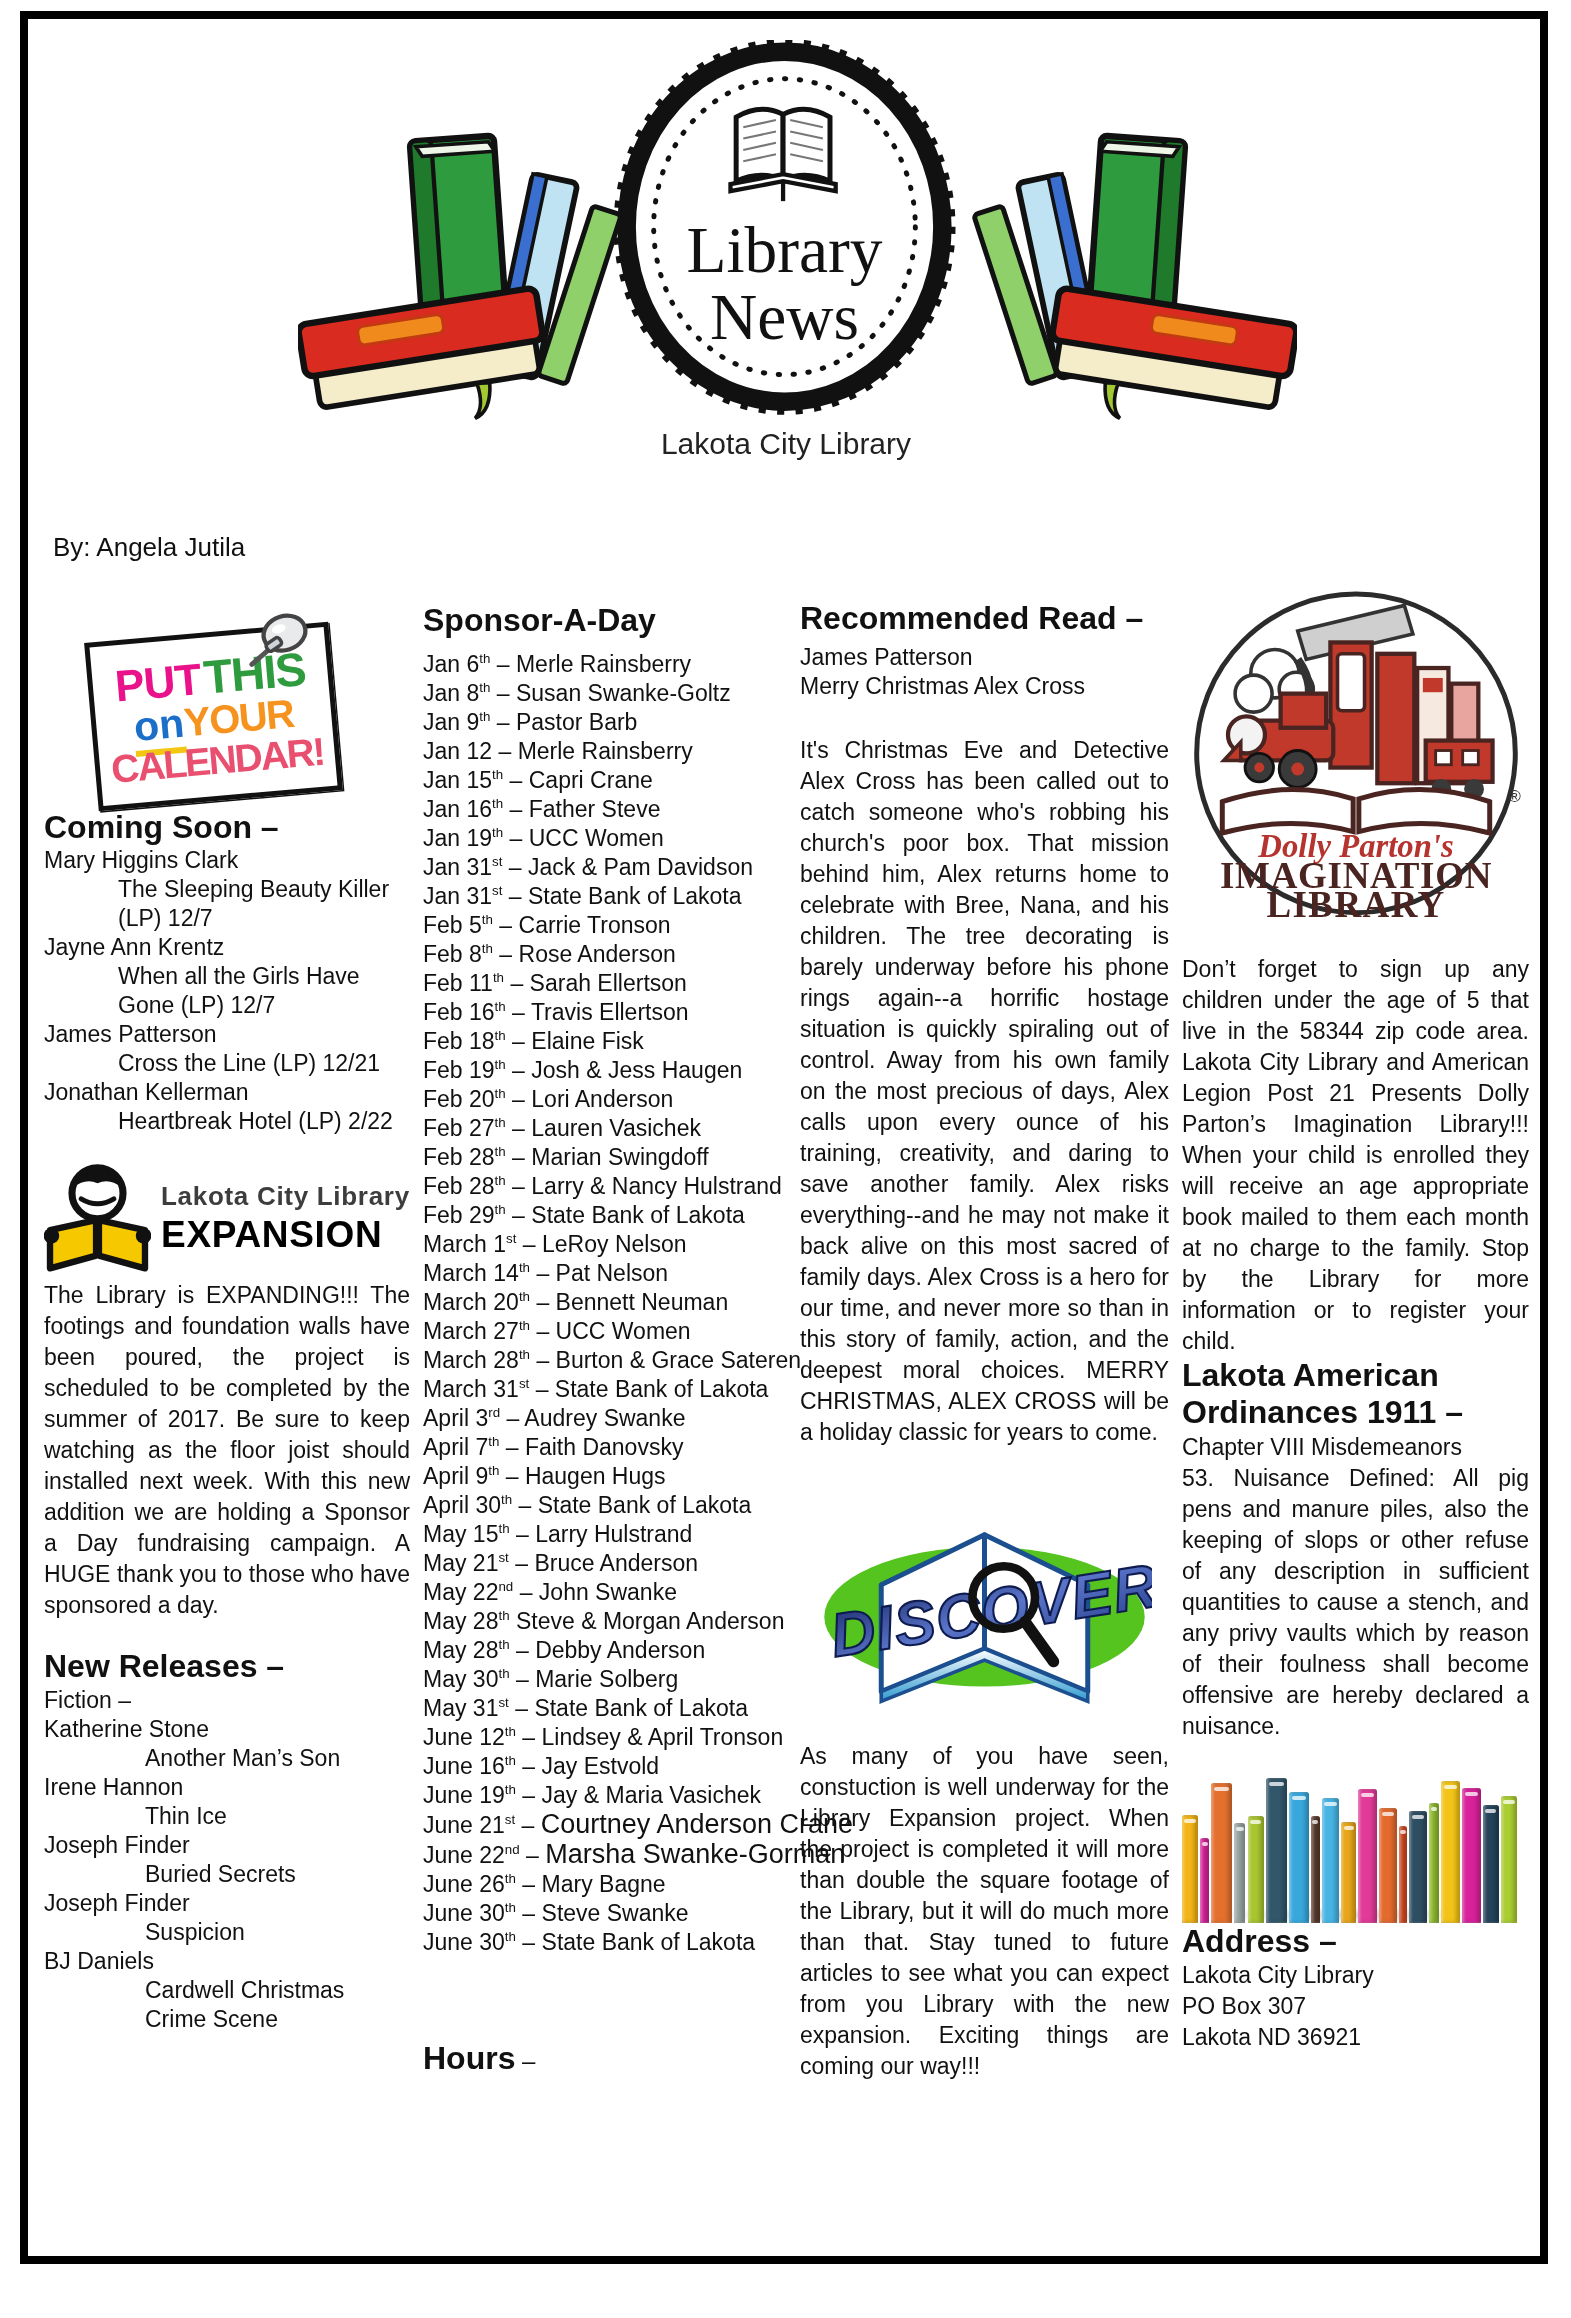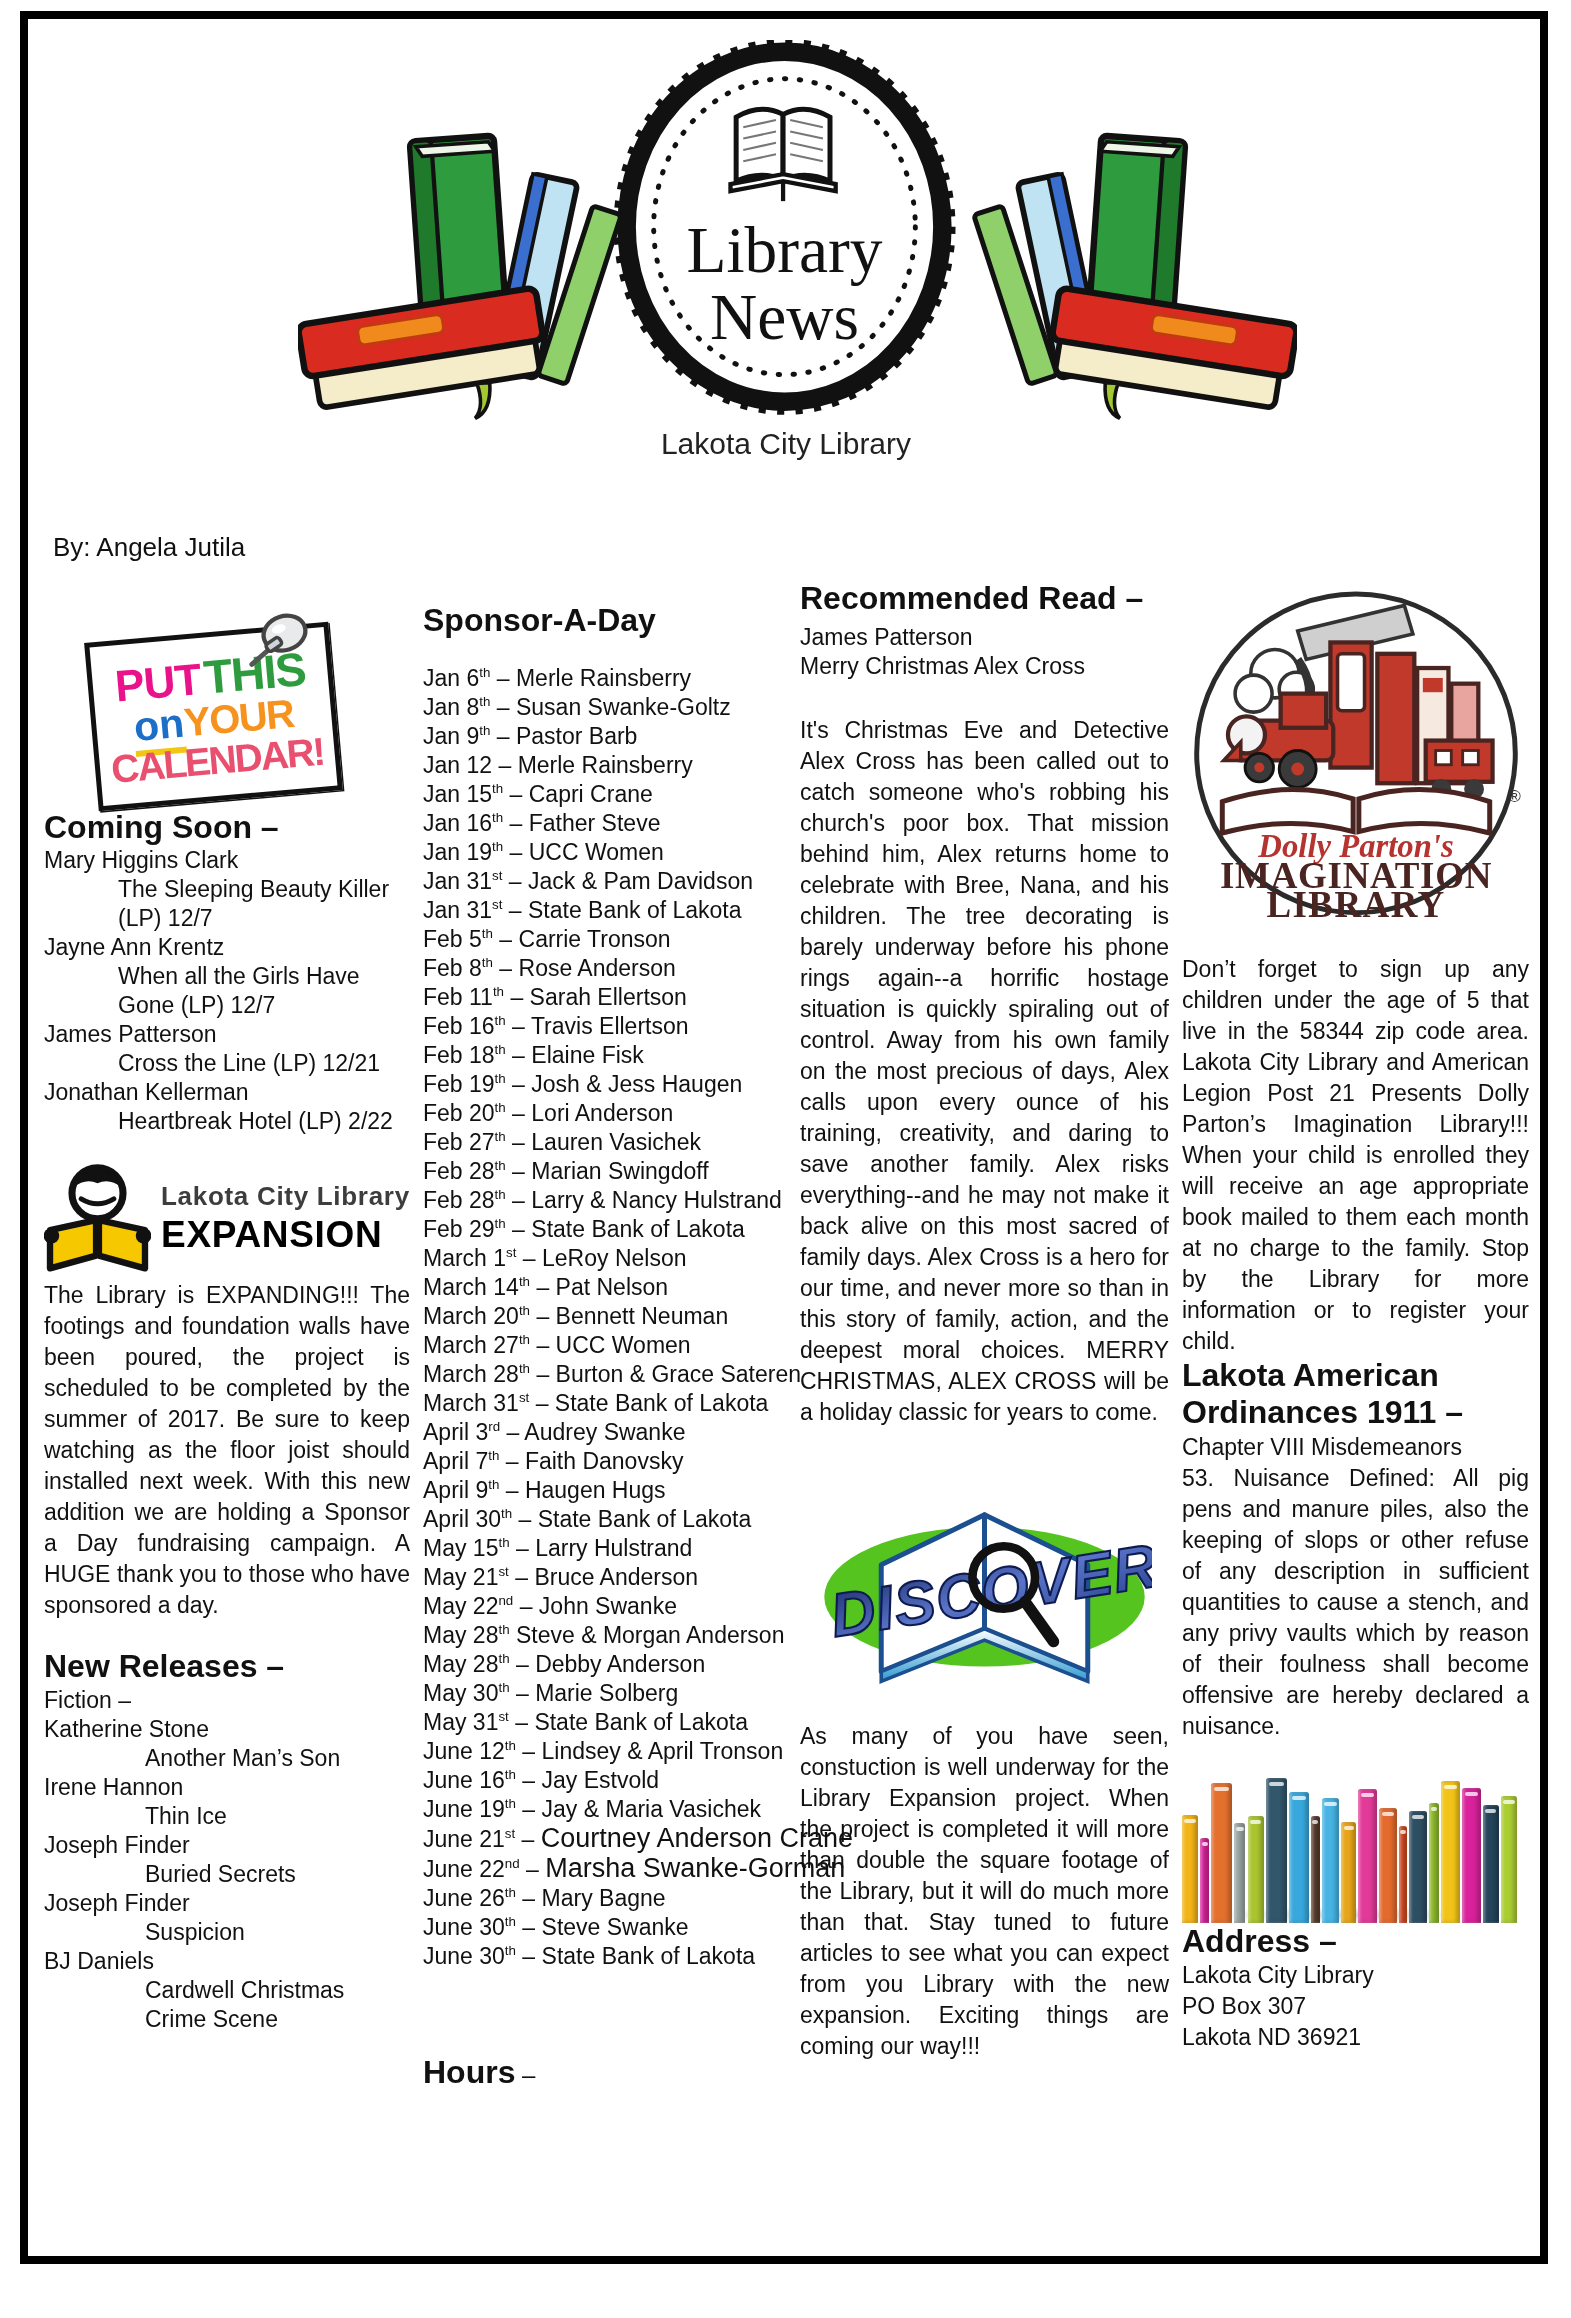--- a/index.html
+++ b/index.html
@@ -9,21 +9,21 @@
   .seal{position:absolute;left:611px;top:40px;width:347px;height:382px;}
   .bookstack{position:absolute;top:112px;width:335px;height:322px;}
   .bookstack.left{left:298px;}
   .bookstack.right{left:962px;transform:scaleX(-1);}
   .subtitle{position:absolute;left:0;top:427px;width:1572px;text-align:center;font-size:30px;color:#222;}
   .byline{position:absolute;left:53px;top:532px;font-size:26px;}
   
   .col{position:absolute;}
   #col1{left:44px;top:609px;width:366px;}
   #col2{left:423px;top:602px;width:373px;}
-  #col3{left:800px;top:580px;width:369px;}
+  #col3{left:800px;top:600px;width:369px;}
   #col4{left:1182px;top:588px;width:347px;}
   h2.head{font-size:32px;font-weight:bold;margin:0;line-height:1.18;}
   .bodytxt{font-size:23px;line-height:31px;text-align:justify;}
   .listln{font-size:23px;line-height:29px;white-space:nowrap;}
   sup{font-size:0.58em;line-height:0;}
   
   .calwrap{position:relative;width:256px;height:191px;margin:4.3px 0 4.3px 40px;}
   .calcard{position:absolute;left:7.1px;top:18.5px;width:235px;height:159px;background:#fff;border:5.7px solid #111;transform:rotate(-5deg);box-shadow:1.4px 1.4px 0 #111;display:flex;flex-direction:column;justify-content:center;align-items:center;font-weight:bold;line-height:1.0;}
   .calrow{white-space:nowrap;}
   .cal-put{font-size:44px;color:#e9128b;letter-spacing:-0.7px;}
@@ -191,21 +191,21 @@
       <div class="auth">Joseph Finder</div>
       <div class="titl titl2">Suspicion</div>
       <div class="auth">BJ Daniels</div>
       <div class="titl titl2">Cardwell Christmas</div>
       <div class="titl titl2">Crime Scene</div>
     </div>
 </div>
 
 <div class="col" id="col2">
   <h2 class="head">Sponsor-A-Day</h2>
-  <div id="sponsor-list" style="margin-top:24px;">
+  <div id="sponsor-list" style="margin-top:10px;">
       <div class="listln ">Jan 6<sup>th</sup> – Merle Rainsberry</div>
       <div class="listln ">Jan 8<sup>th</sup> – Susan Swanke-Goltz</div>
       <div class="listln ">Jan 9<sup>th</sup> – Pastor Barb</div>
       <div class="listln ">Jan 12 – Merle Rainsberry</div>
       <div class="listln ">Jan 15<sup>th</sup> – Capri Crane</div>
       <div class="listln ">Jan 16<sup>th</sup> – Father Steve</div>
       <div class="listln ">Jan 19<sup>th</sup> – UCC Women</div>
       <div class="listln ">Jan 31<sup>st</sup> – Jack &amp; Pam Davidson</div>
       <div class="listln ">Jan 31<sup>st</sup> – State Bank of Lakota</div>
       <div class="listln ">Feb 5<sup>th</sup> – Carrie Tronson</div>

